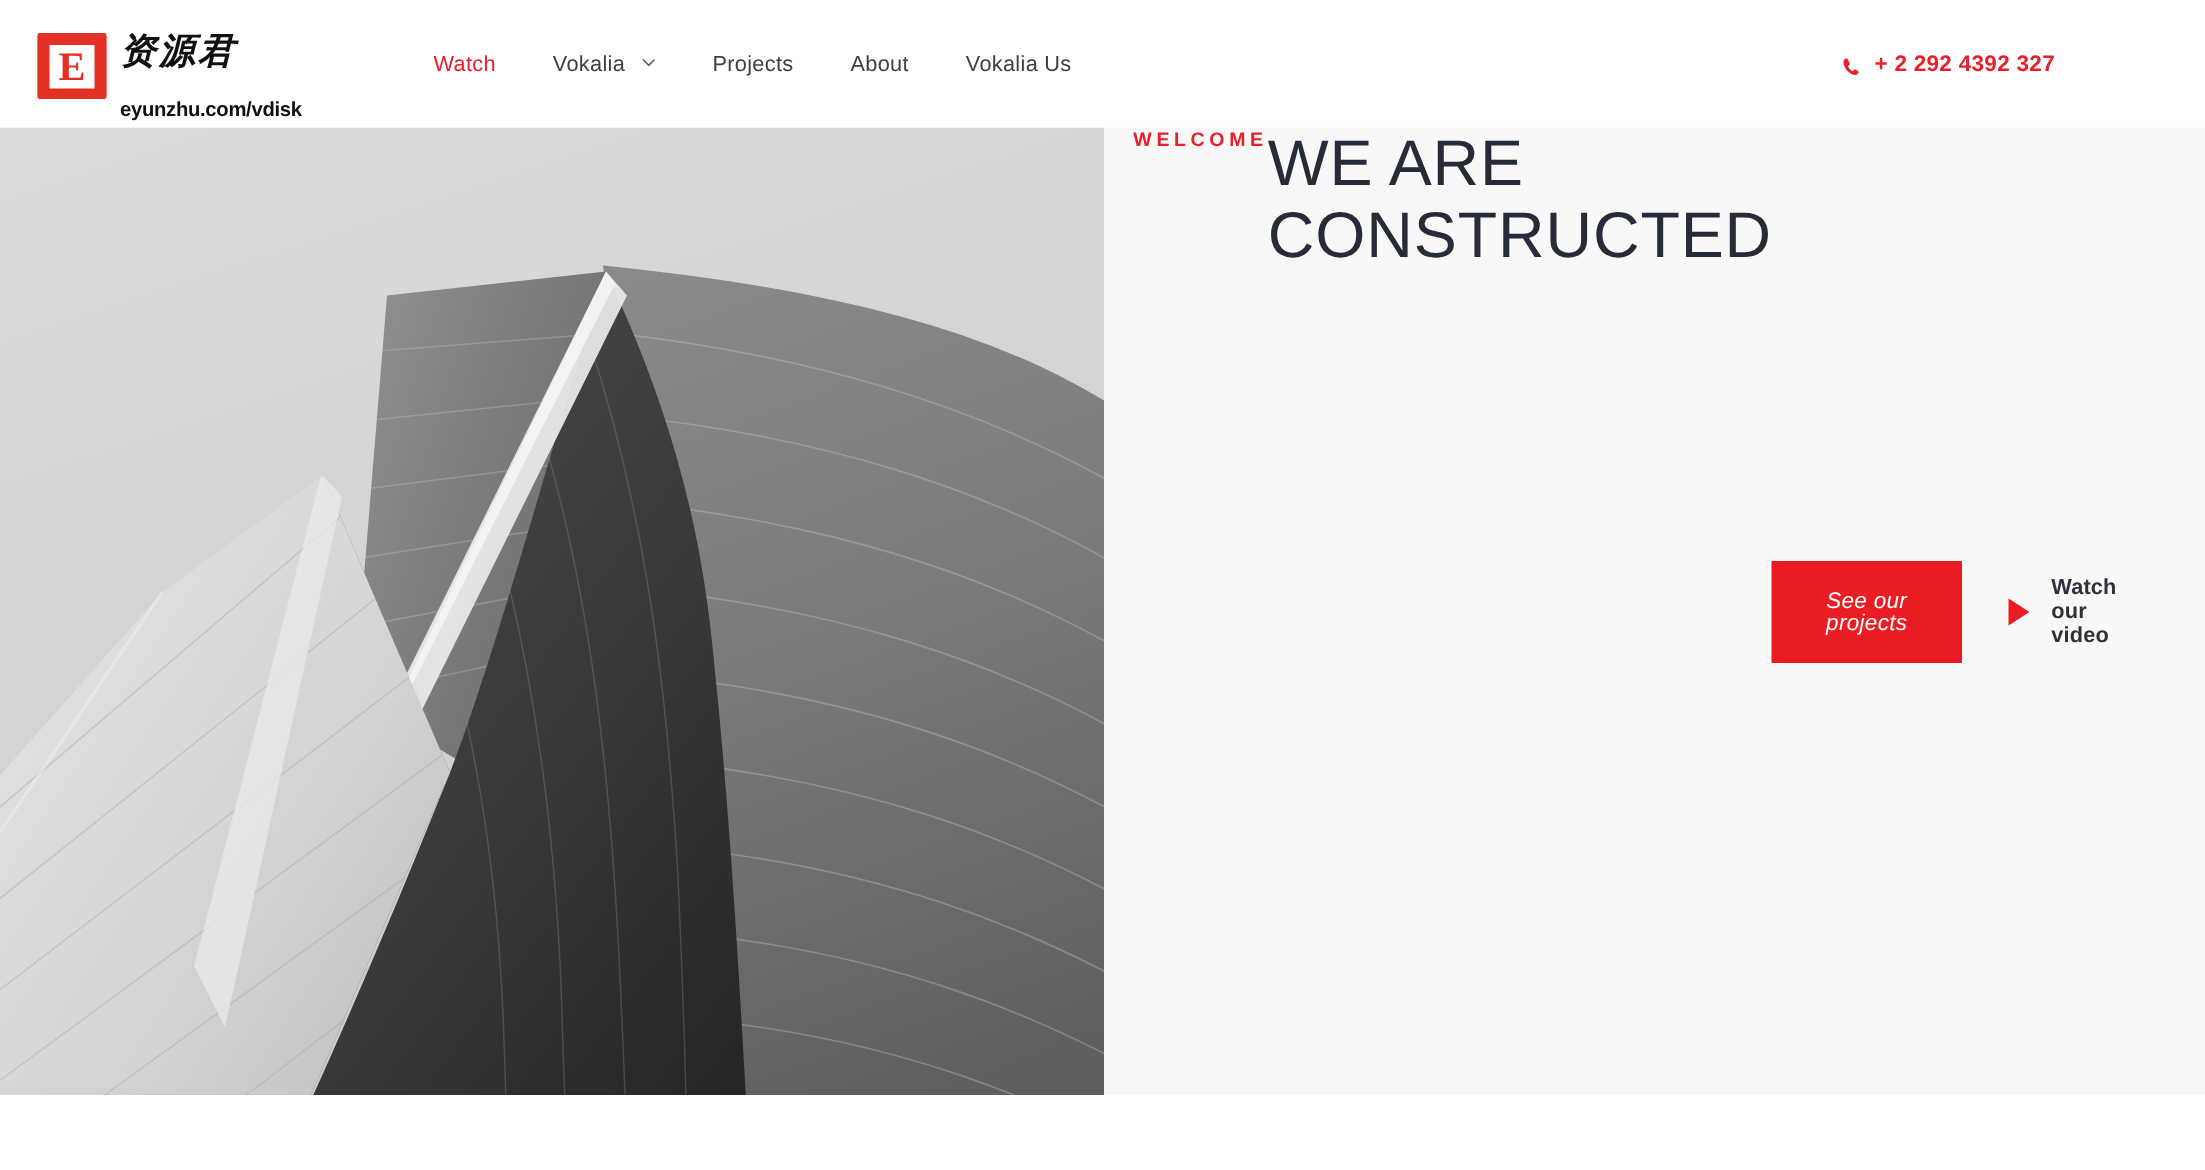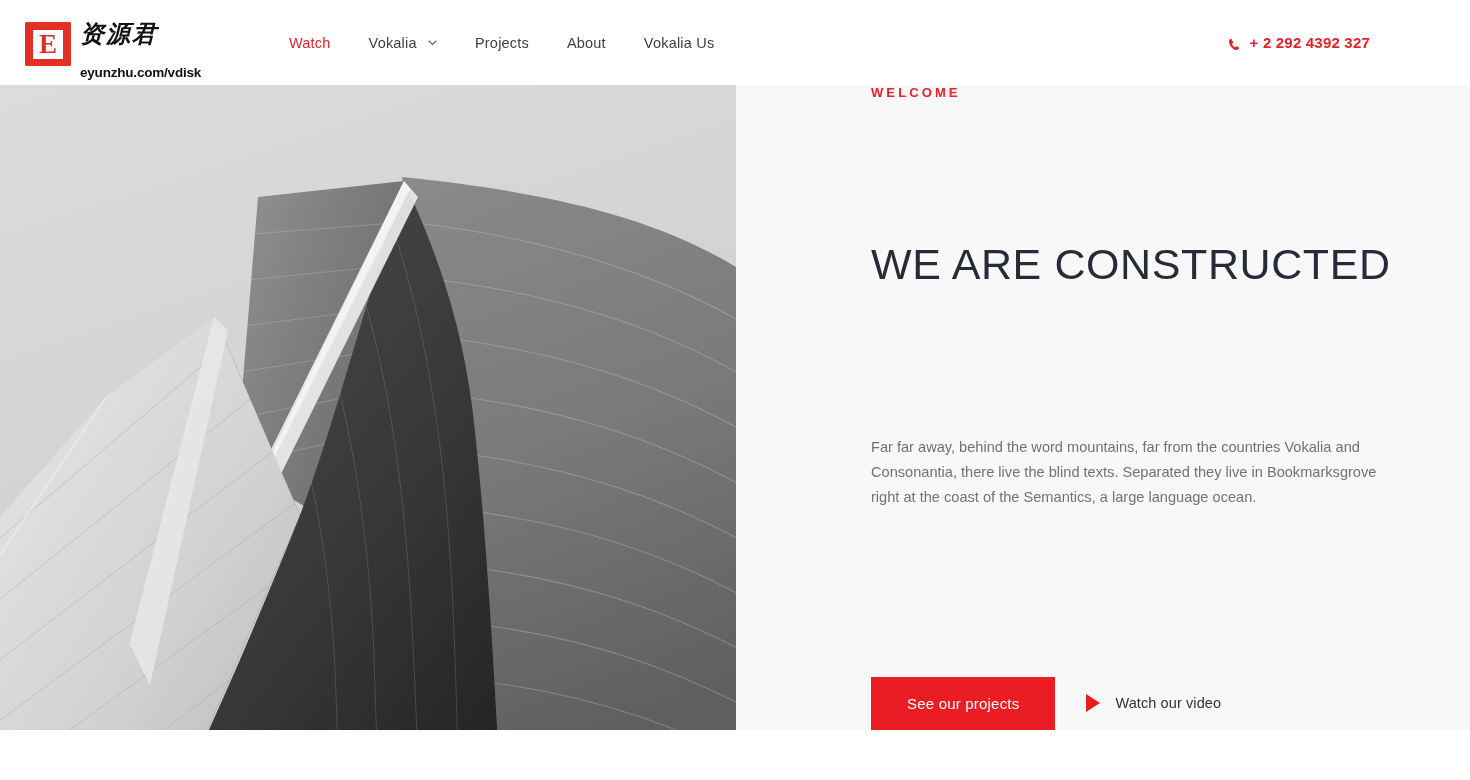--- a/index.html
+++ b/index.html
@@ -76,51 +76,51 @@
   }
   .phone .ph-icon { display:flex; align-items:center; }
 
   
   .hero { position:absolute; top:85px; left:0; width:1470px; height:645px; background:#f8f8f9; }
   .hero-media { position:absolute; top:0; left:0; width:736px; height:695px; overflow:hidden; background:#d8d8d8; }
   .hero-media svg { display:block; width:736px; height:695px; }
 
   .hero-copy {
     position:absolute; left:871px; top:0; width:540px; height:645px;
-    display:flex; flex-direction:column; justify-content:space-between;
+    display:flex; flex-direction:row; justify-content:flex-end;
   }
   .eyebrow {
     font-size:13px; font-weight:700; color:#e8202a;
     letter-spacing:3.1px; margin-bottom:20px;
   }
   .hero-title {
     font-size:43px; font-weight:400; color:#272a38;
     letter-spacing:0.6px; line-height:1.12; margin-bottom:27px;
   }
   .hero-desc {
     font-size:14.6px; line-height:1.72; color:#6f7279;
     max-width:515px; margin-bottom:47px;
   }
   .hero-actions { display:flex; align-items:center; }
   .btn-primary {
     background:#ec1c24; color:#ffffff;
     font-size:15px; letter-spacing:0.2px;
-    padding:19px 36px; border:none; cursor:pointer; line-height:1;
+    padding:19px 36px; border:none; cursor:pointer; line-height:1;font-style:italic;
   }
   .video-link {
     display:flex; align-items:center; gap:15px;
     margin-left:31px; cursor:pointer;
   }
   .play-tri {
     width:0; height:0;
     border-left:14px solid #ec1c24;
     border-top:9px solid transparent;
     border-bottom:9px solid transparent;
   }
-  .video-label { font-size:14.5px; color:#2f323d; letter-spacing:0.1px; }
+  .video-label { font-size:14.5px; color:#2f323d; letter-spacing:0.1px;font-weight:bold; }
 
   .hero-bottom { position:absolute; top:730px; left:0; width:1470px; height:50px; background:#ffffff; }
 </style>
 </head>
 <body>
 
 <div class="page">
 
   <div class="header">
 
@@ -274,21 +274,20 @@
           <path d="M215 232 L130 560" fill="none" stroke="#efefef" stroke-width="2"></path>
         </g>
 
         <path d="M215 232 L228 246 L150 600 L130 560 Z" fill="#e9e9e9" opacity="0.8"></path>
       </svg>
     </div>
 
     <div class="hero-copy">
       <div class="eyebrow">WELCOME</div>
       <h1 class="hero-title">WE ARE CONSTRUCTED</h1>
-      <p class="hero-desc">Far far away, behind the word mountains, far from the countries Vokalia and Consonantia, there live the blind texts. Separated they live in Bookmarksgrove right at the coast of the Semantics, a large language ocean.</p>
       <div class="hero-actions">
         <button class="btn-primary">See our projects</button>
         <div class="video-link">
           <span class="play-tri"></span>
           <span class="video-label">Watch our video</span>
         </div>
       </div>
     </div>
   </div>
 

